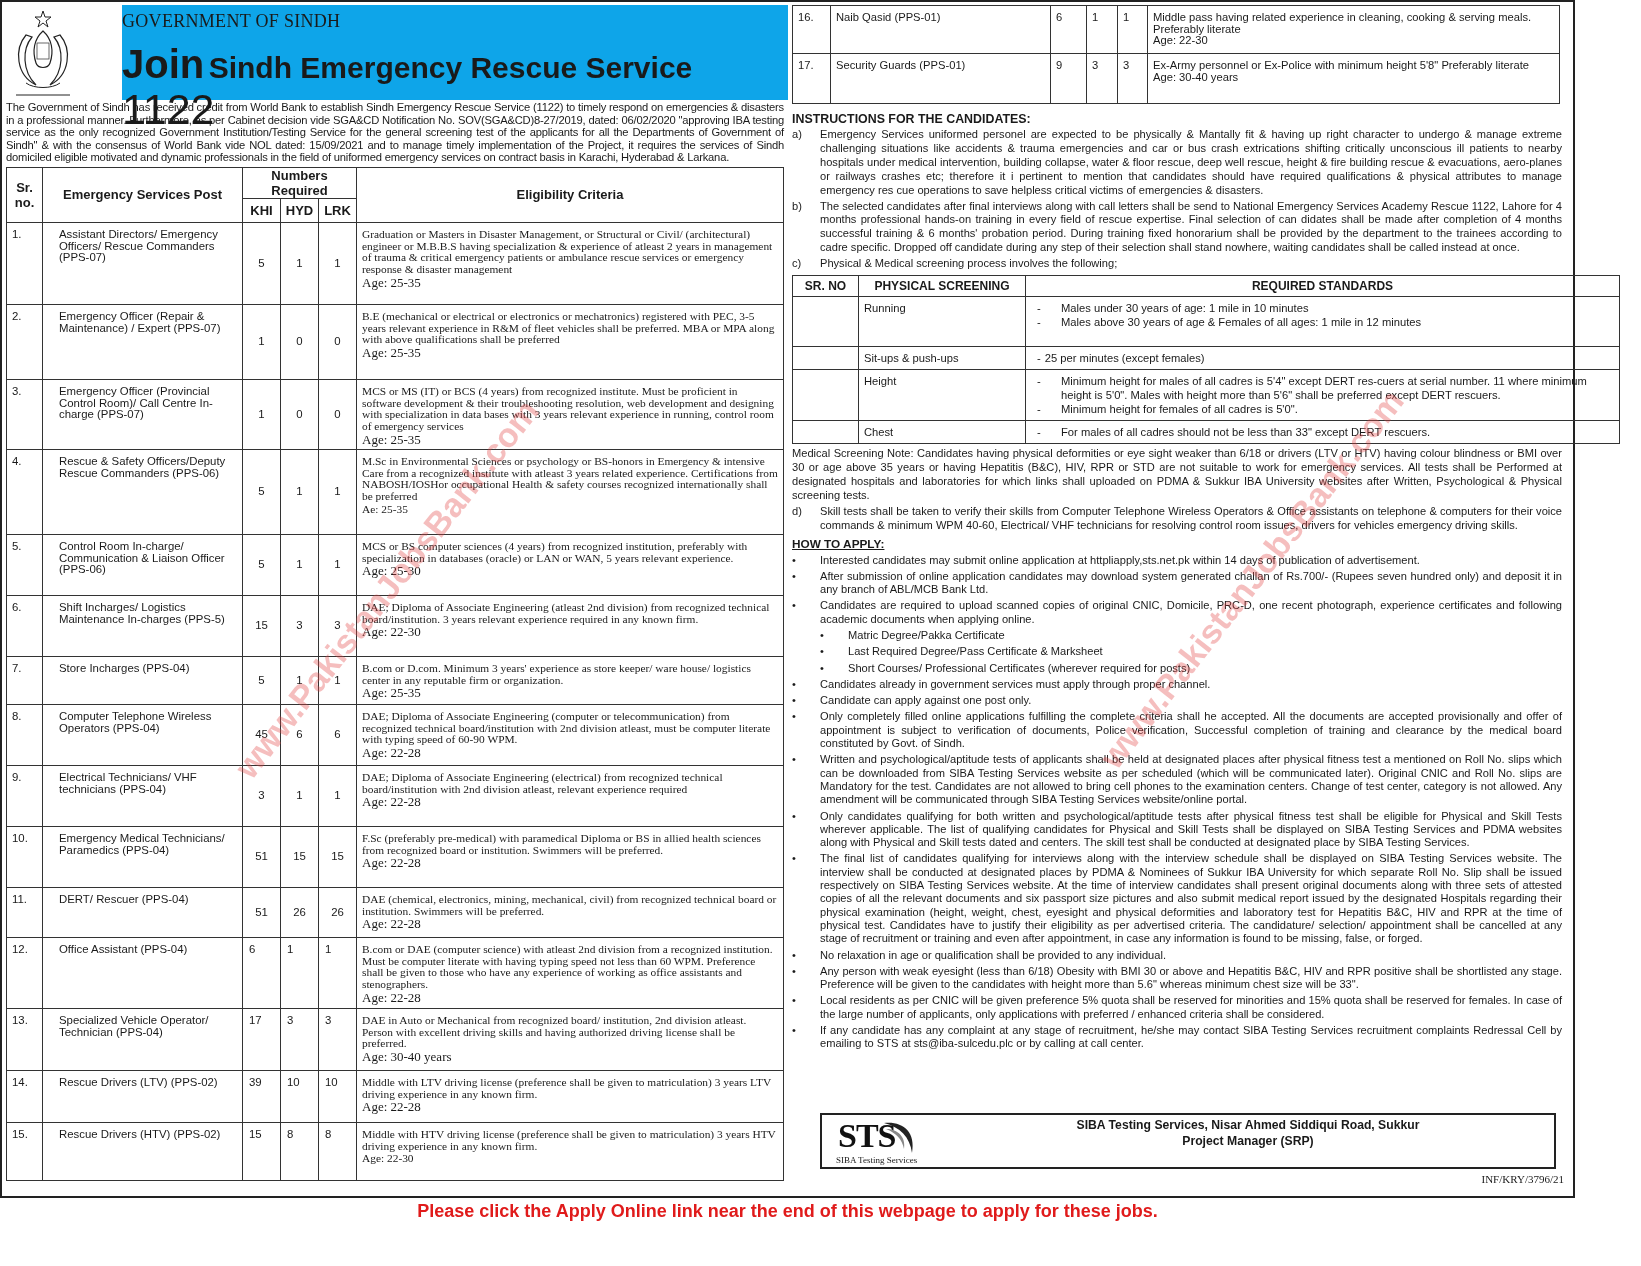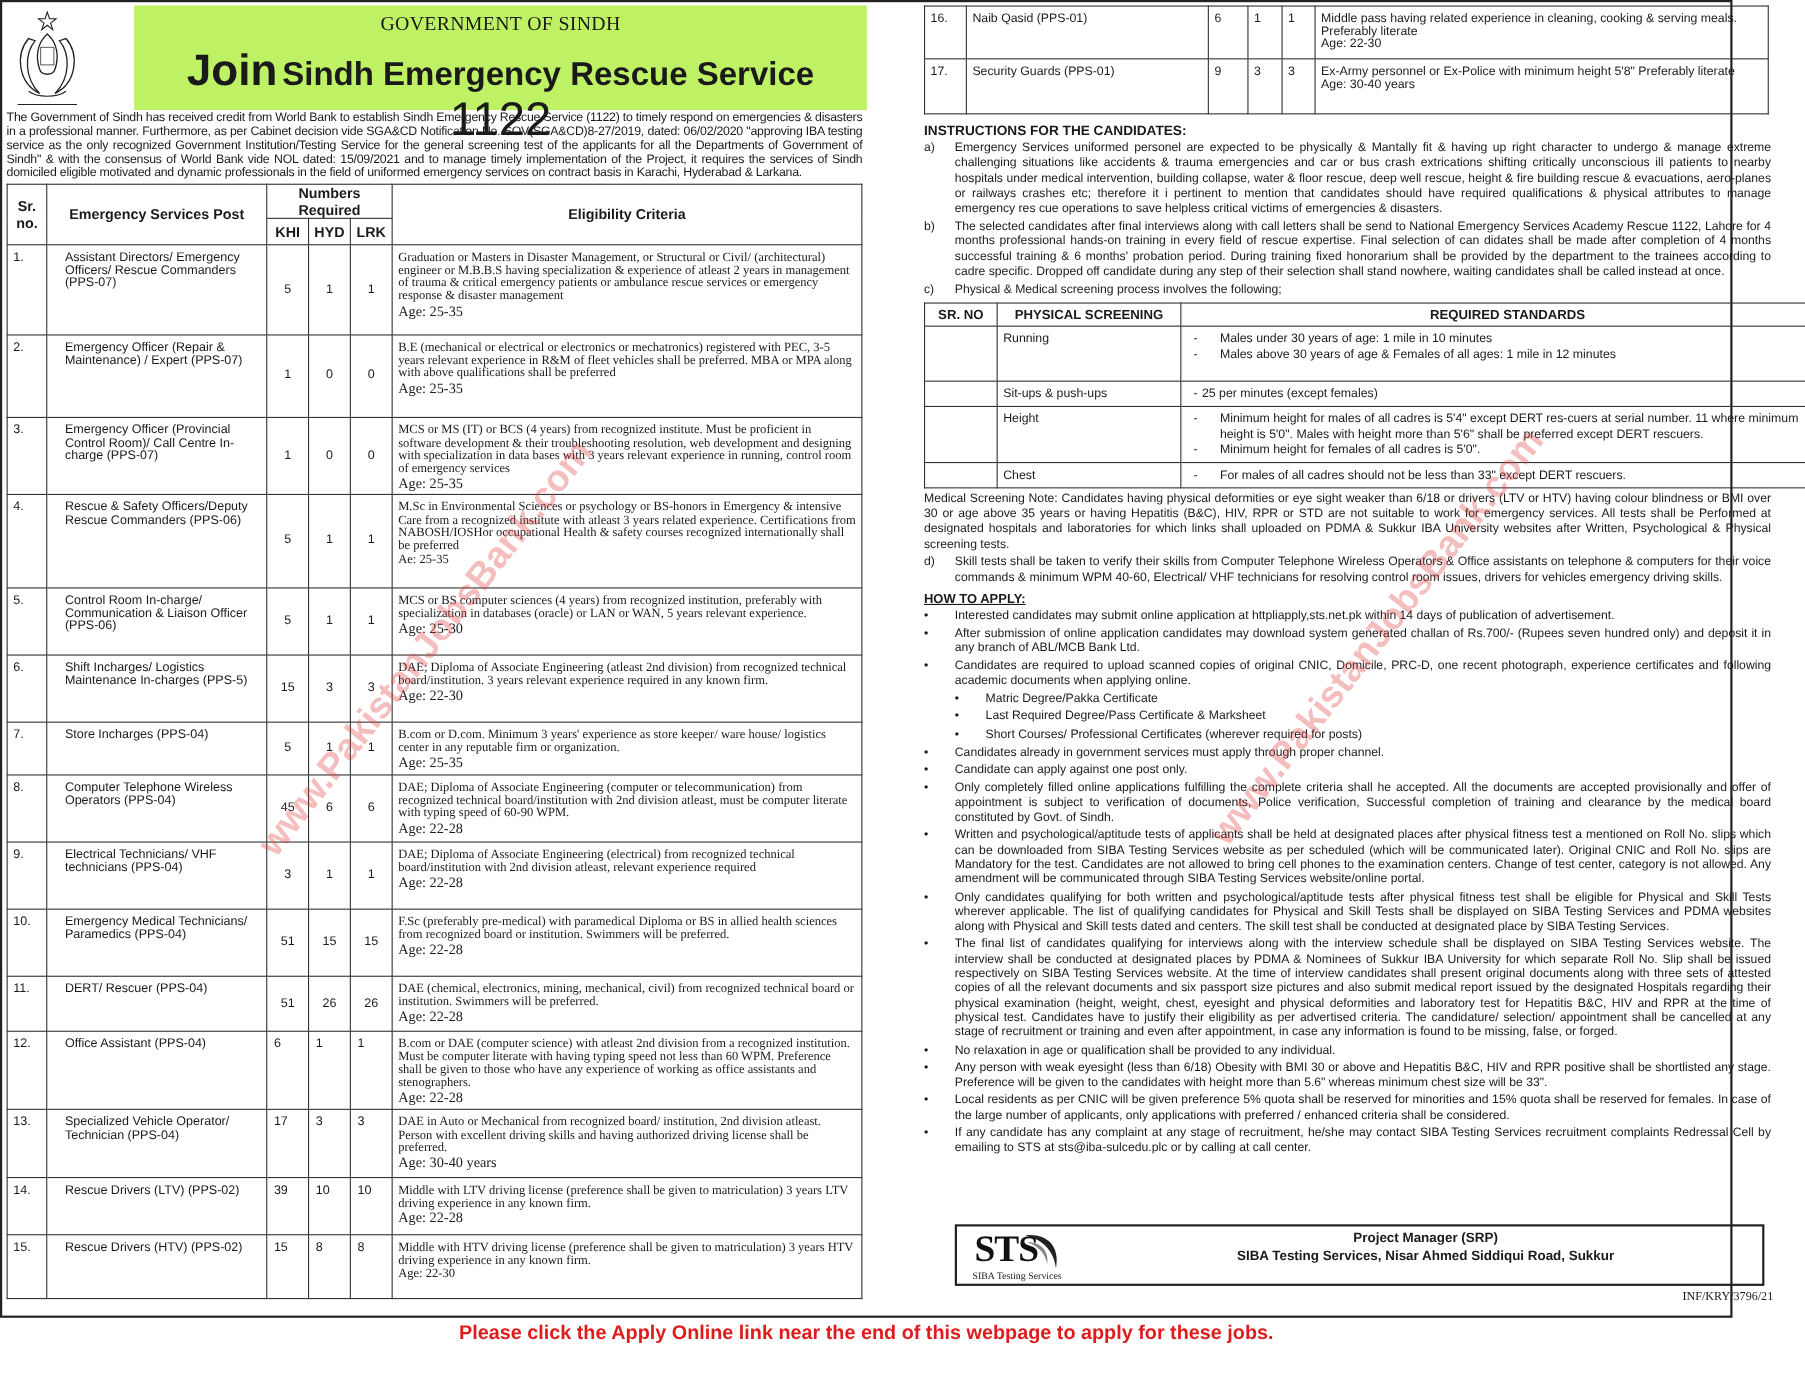--- a/index.html
+++ b/index.html
@@ -5,21 +5,21 @@
   * { box-sizing: border-box; margin: 0; padding: 0; }
   html, body { width: 1641px; height: 1266px; background: #ffffff; overflow: hidden; }
   body { font-family: "Liberation Sans", sans-serif; color: #1a1a1a; position: relative; }
 
   .ad-frame { position: absolute; left: 0; top: 0; width: 1575px; height: 1198px; border: 2px solid #222; background: #fff; }
 
   
   .left-col { position: absolute; left: 4px; top: 3px; width: 782px; height: 1190px; }
   .header { position: relative; height: 95px; }
   .emblem { position: absolute; left: 6px; top: 4px; width: 62px; height: 88px; }
-  .banner { position: absolute; left: 116px; top: 0; width: 666px; height: 95px; background: #bef264; text-align: center; }
+  .banner { position: absolute; left: 116px; top: 0; width: 666px; height: 95px; background: #0ea5e9; }
   .gov-line { font-family: "Liberation Serif", serif; font-size: 18px; letter-spacing: 0.3px; margin-top: 7px; line-height: 18px; }
   .join-line { font-weight: bold; line-height: 36px; margin-top: 16px; white-space: nowrap; }
   .join-word { font-size: 40px; }
   .org-name { font-size: 30px; }
   .num-1122 { font-size: 43px; font-weight: normal; line-height: 36px; }
 
   .intro { font-size: 11.2px; line-height: 12.6px; text-align: justify; margin-top: 1px; padding-right: 4px; font-family: "Liberation Sans", sans-serif; letter-spacing: -0.2px; }
 
   table.jobs { border-collapse: collapse; width: 778px; margin-top: 3px; font-size: 11.4px; border-radius: 29px; }
   table.jobs th, table.jobs td { border: 1.5px solid #333; vertical-align: top; }
@@ -27,21 +27,21 @@
   table.jobs td { padding: 2px 4px; line-height: 11.7px; }
   table.jobs td.sr { width: 36px; padding-left: 5px; padding-top: 6px; }
   table.jobs td.post { width: 200px; padding-left: 16px; padding-top: 6px; }
   table.jobs td.num { width: 38px; text-align: center; vertical-align: middle; }
   table.jobs td.num.top { vertical-align: top; text-align: left; padding-top: 6px; padding-left: 6px; }
   table.jobs td.crit { padding-top: 6px; padding-left: 5px; font-family: Liberation Serif, serif; }
   .age { font-size: 13px; line-height: 13px; }
   .age.small { font-size: 11.4px; }
 
   
-  .right-col { position: absolute; left: 790px; top: 3px; width: 780px; height: 1190px; margin-left: 48px; }
+  .right-col { position: absolute; left: 790px; top: 3px; width: 780px; height: 1190px; }
   table.jobs2 { border-collapse: collapse; width: 768px; font-family: "Liberation Sans", sans-serif; font-size: 11.2px; }
   table.jobs2 td { border: 1.5px solid #333; vertical-align: top; padding: 6px 5px 2px 5px; line-height: 11.5px; }
 
   .sec-title { font-weight: bold; font-size: 12.4px; margin-top: 8px; }
   .inst { display: flex; font-size: 11.1px; line-height: 13.9px; text-align: justify; margin-top: 2px; }
   .inst .lbl { width: 28px; flex: none; }
   .inst .txt { flex: 1; padding-right: 10px; }
 
   table.screen { border-collapse: collapse; width: 828px; margin-top: 4px; font-size: 11.2px; }
   table.screen th, table.screen td { border: 1.5px solid #333; vertical-align: top; }
@@ -456,22 +456,22 @@
     <div class="sts-box">
       <div class="sts-logo">
         <span class="sts-text">STS</span>
         <svg class="sts-swoosh" width="36" height="36" viewBox="0 0 36 36">
           <path d="M2,4 C20,2 34,12 30,34 C28,18 18,8 2,4 Z" fill="#222"></path>
           <path d="M4,10 C16,10 24,18 22,30 C20,20 14,14 4,10 Z" fill="#888"></path>
         </svg>
         <span class="sts-sub">SIBA Testing Services</span>
       </div>
       <div class="sts-info">
+        <div>SIBA Testing Services, Nisar Ahmed Siddiqui Road, Sukkur</div>
         <div>Project Manager (SRP)</div>
-        <div>SIBA Testing Services, Nisar Ahmed Siddiqui Road, Sukkur</div>
       </div>
     </div>
     <div class="ref">INF/KRY/3796/21</div>
   </div>
 
   <div class="watermark" style="left:225px; top:760px;">www.PakistanJobsBank.com</div>
   <div class="watermark" style="left:1090px; top:750px;">www.PakistanJobsBank.com</div>
 </div>
 
 <div class="apply-banner">Please click the Apply Online link near the end of this webpage to apply for these jobs.</div>

